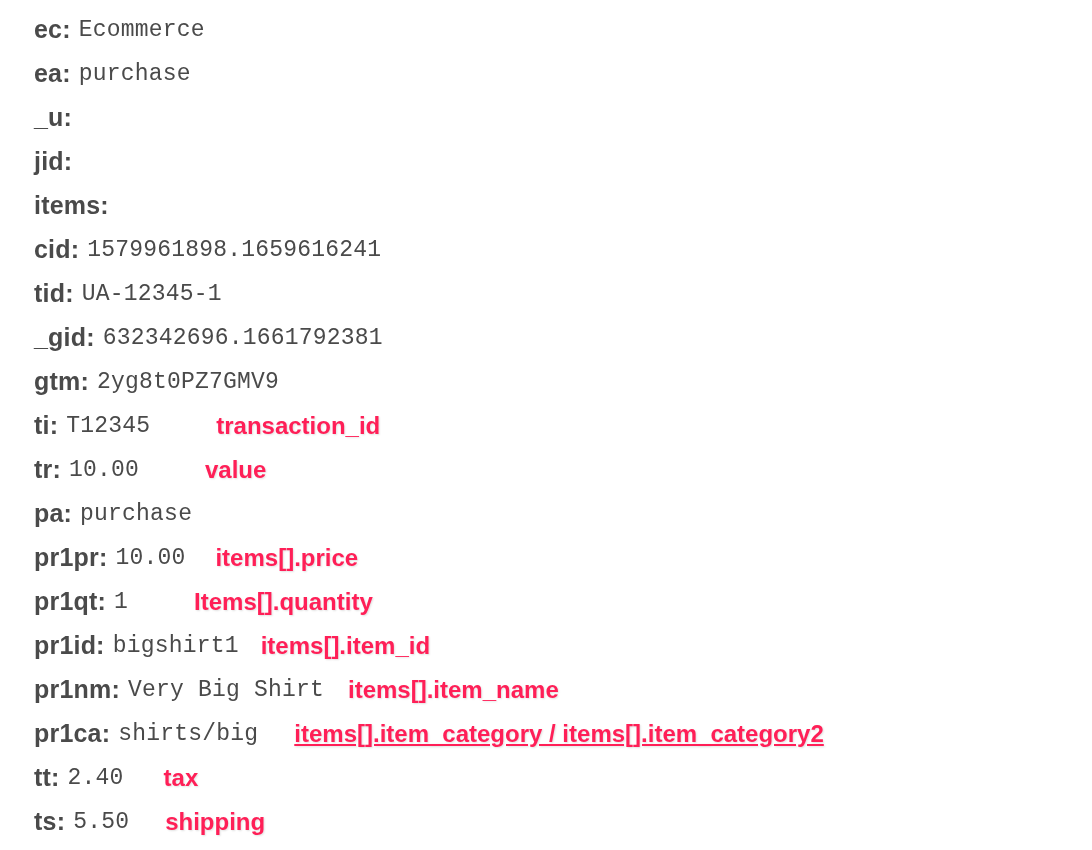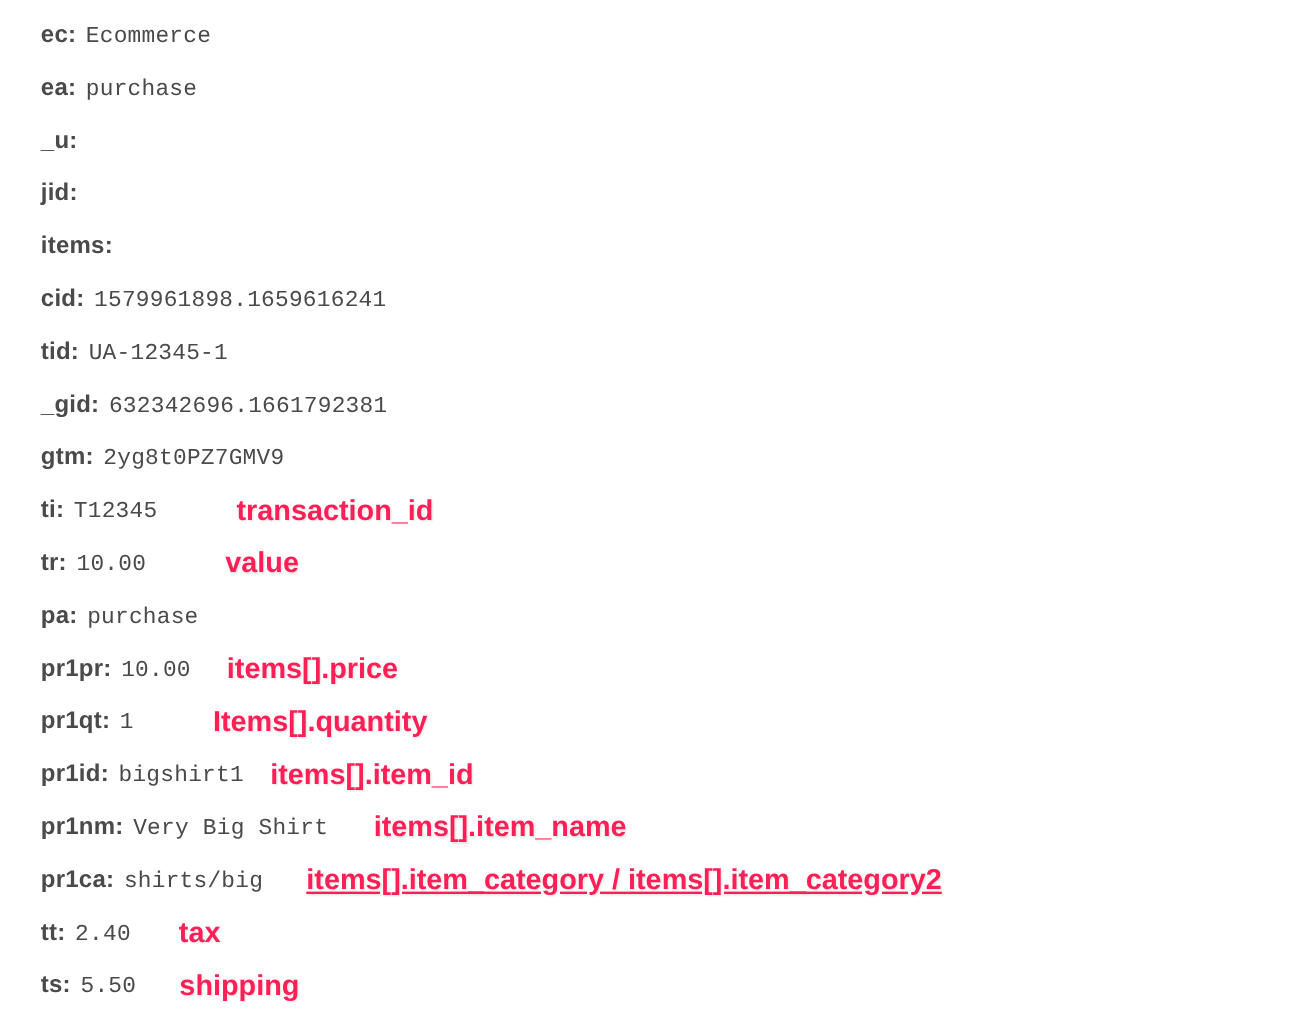--- a/index.html
+++ b/index.html
@@ -14,44 +14,44 @@
       width: 1092px;
     }
     .row {
       display: flex;
       align-items: center;
       margin-bottom: 21px;
       height: 23px;
     }
     .key {
       font-weight: 700;
-      font-size: 20px;
+      font-size: 25px;
       color: #4a4a4a;
       letter-spacing: 0.2px;
     }
     .value {
       font-family: "SFMono-Regular", Consolas, "Liberation Mono", Menlo, monospace;
-      font-size: 19px;
+      font-size: 23px;
       color: #4a4a4a;
       margin-left: 8px;
       letter-spacing: 0.2px;
     }
     .annotation {
       font-weight: 700;
       font-size: 24px;
       color: #ff1f57;
       text-shadow:
         1px 1px 2px rgba(0,0,0,0.12),
         0 0 1px rgba(255,255,255,0.9);
       -webkit-font-smoothing: antialiased;
     }
     .gap-m { margin-left: 66px; }
     .gap-a1 { margin-left: 30px; }
     .gap-a3 { margin-left: 22px; }
-    .gap-a4 { margin-left: 38px; text-align: right; }
+    .gap-a4 { margin-left: 24px; text-align: right; }
     .gap-a5 { margin-left: 36px; text-decoration: underline; }
     .gap-a6 { margin-left: 40px; }
     .gap-a7 { margin-left: 36px; }
   </style>
 </head>
 <body>
 
 <div class="row">
   <span class="key">ec:</span>
   <span class="value">Ecommerce</span>

